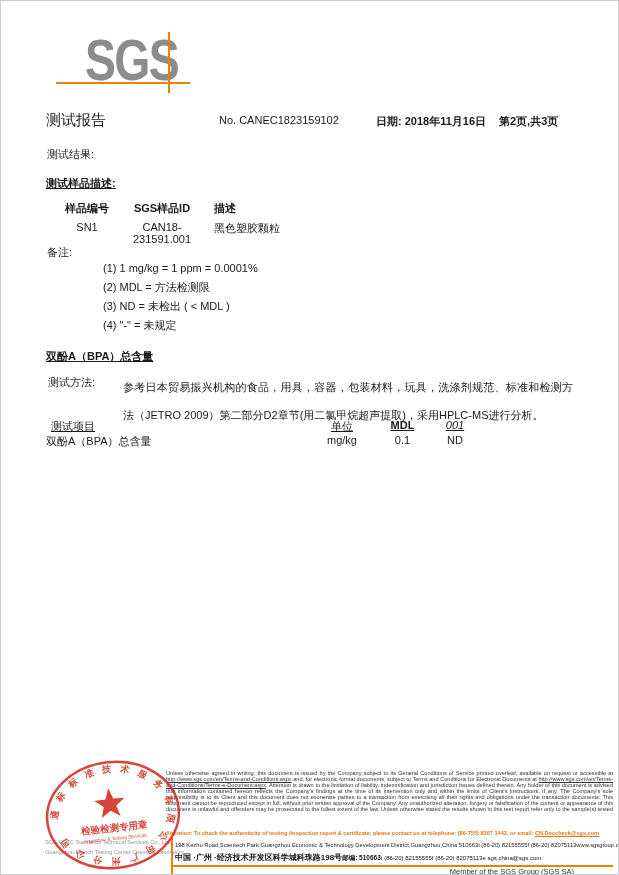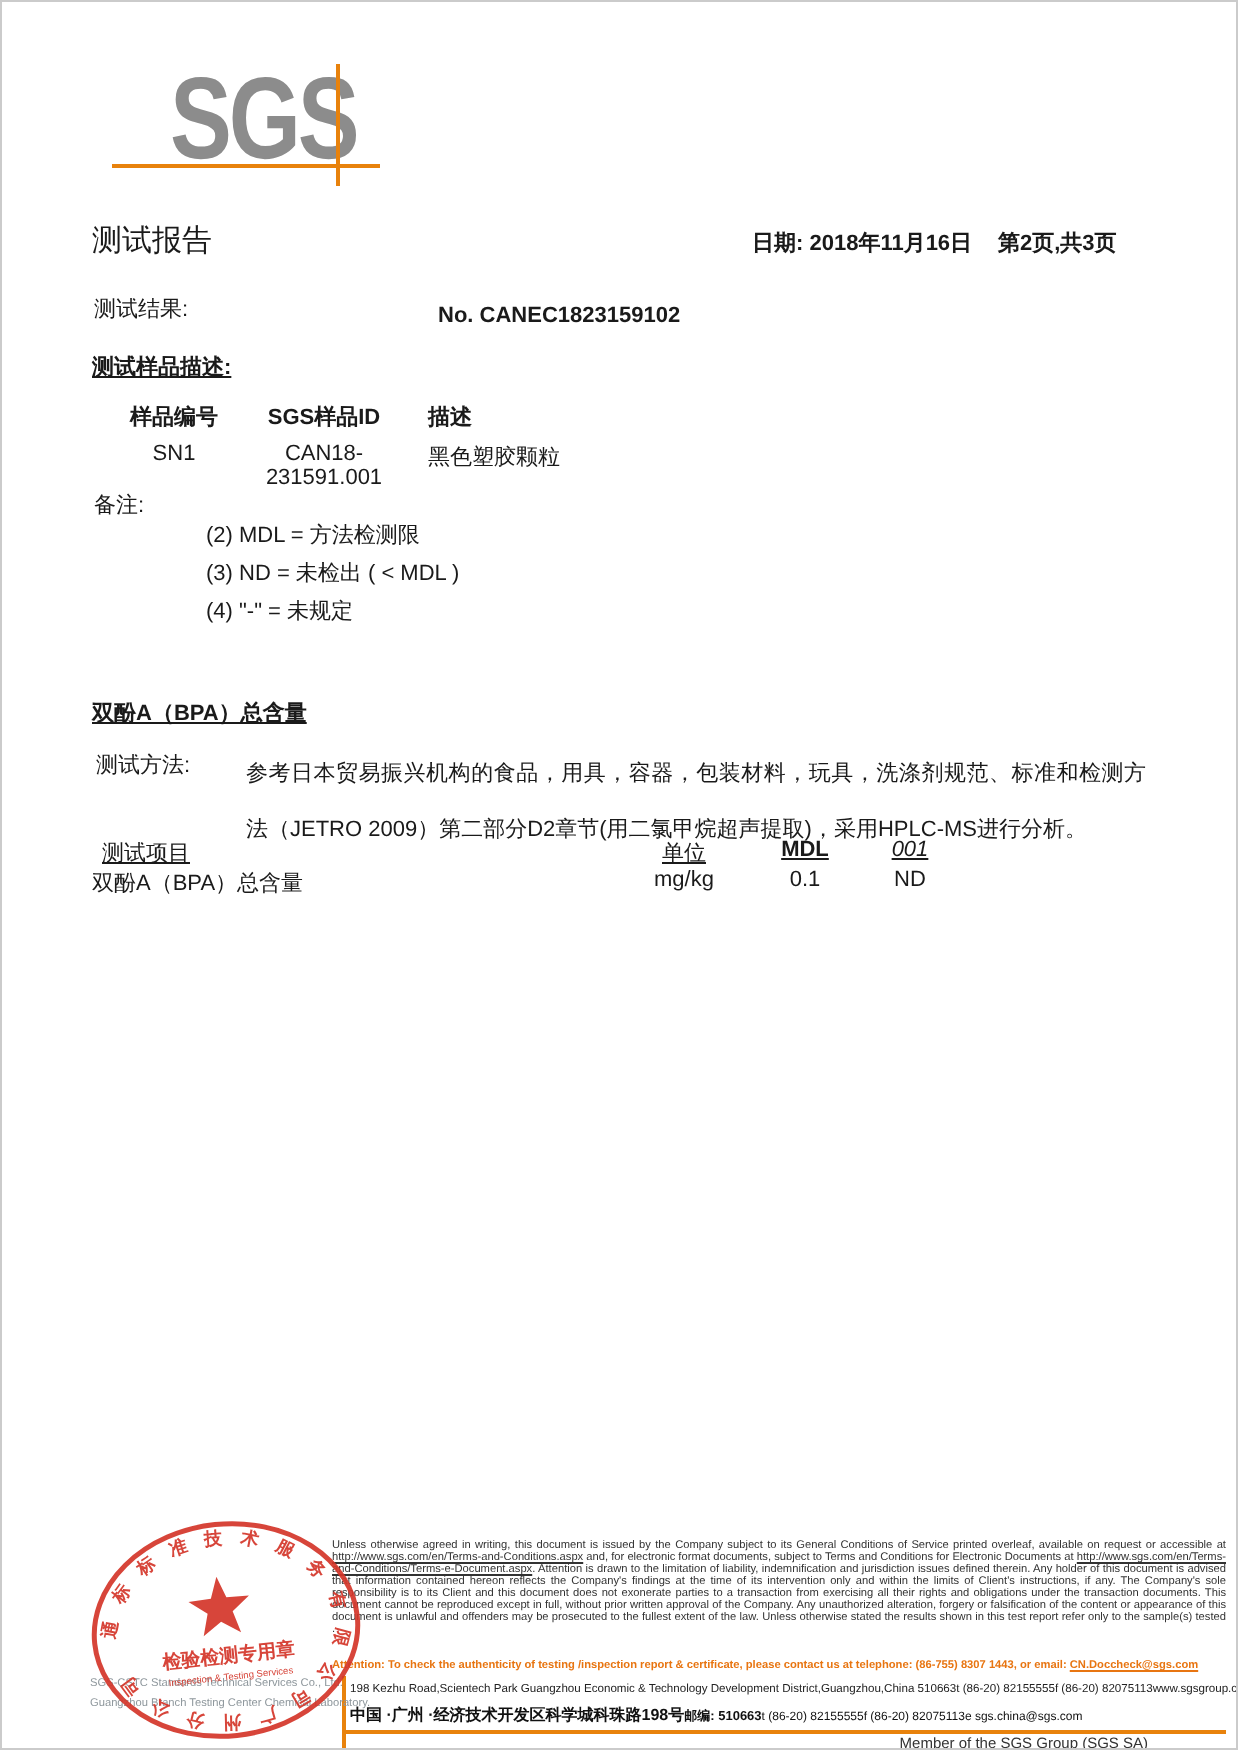--- a/index.html
+++ b/index.html
@@ -12,21 +12,21 @@
   .abs { position:absolute; }
 
   
   .logo-text { left:84px; top:34px; font-size:58px; font-weight:bold; color:#8c8c8c;
                line-height:0.86; letter-spacing:-2px; transform:scaleX(0.8); transform-origin:left top; }
   .logo-hline { left:55px; top:81px; width:134px; height:2px; background:#e8820c; }
   .logo-vline { left:167px; top:31px; width:2px; height:61px; background:#e8820c; }
 
   
   .title     { left:45px;  top:110px; font-size:15px; font-weight:normal; }
-  .report-no { left:218px; top:113px; font-size:11px; font-weight:bold;margin-top:38px; }
+  .report-no { left:218px; top:113px; font-size:11px; font-weight:normal; }
   .date      { left:375px; top:113px; font-size:11px; font-weight:bold; }
   .pageinfo  { left:498px; top:113px; font-size:11px; font-weight:bold; }
 
   .results-label { left:46px; top:146px; font-size:11px; }
   .sample-title  { left:45px; top:175px; font-size:11px; font-weight:bold; text-decoration:underline; }
 
   .s11 { font-size:11px; }
   .bold { font-weight:bold; }
   .ctr { text-align:center; }
 
@@ -97,20 +97,21 @@
 
   <div class="abs st-h1 s11 bold ctr">样品编号</div>
   <div class="abs st-h2 s11 bold ctr">SGS样品ID</div>
   <div class="abs st-h3 s11 bold">描述</div>
   <div class="abs st-c1 s11 ctr">SN1</div>
   <div class="abs st-c2 s11 ctr">CAN18-231591.001</div>
   <div class="abs st-c3 s11">黑色塑胶颗粒</div>
 
   <div class="abs remarks-label">备注:</div>
   <div class="abs remarks-list">
+    <div>(1) 1 mg/kg = 1 ppm = 0.0001%</div>
     <div>(2) MDL = 方法检测限</div>
     <div>(3) ND = 未检出 ( &lt; MDL )</div>
     <div>(4) "-" = 未规定</div>
   </div>
 
   <div class="abs bpa-title">双酚A（BPA）总含量</div>
 
   <div class="abs method-label">测试方法:</div>
   <div class="abs method-text">参考日本贸易振兴机构的食品，用具，容器，包装材料，玩具，洗涤剂规范、标准和检测方法（JETRO 2009）第二部分D2章节(用二氯甲烷超声提取)，采用HPLC-MS进行分析。</div>
 

